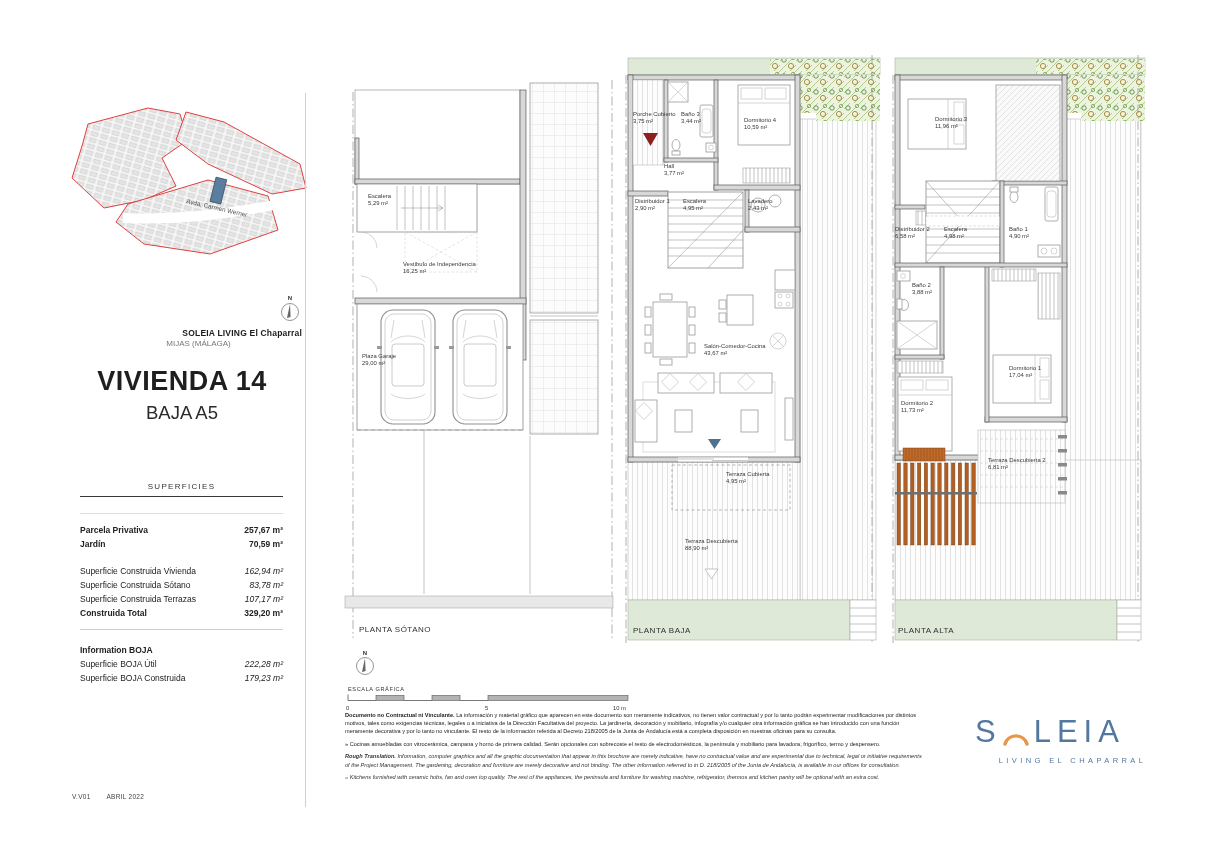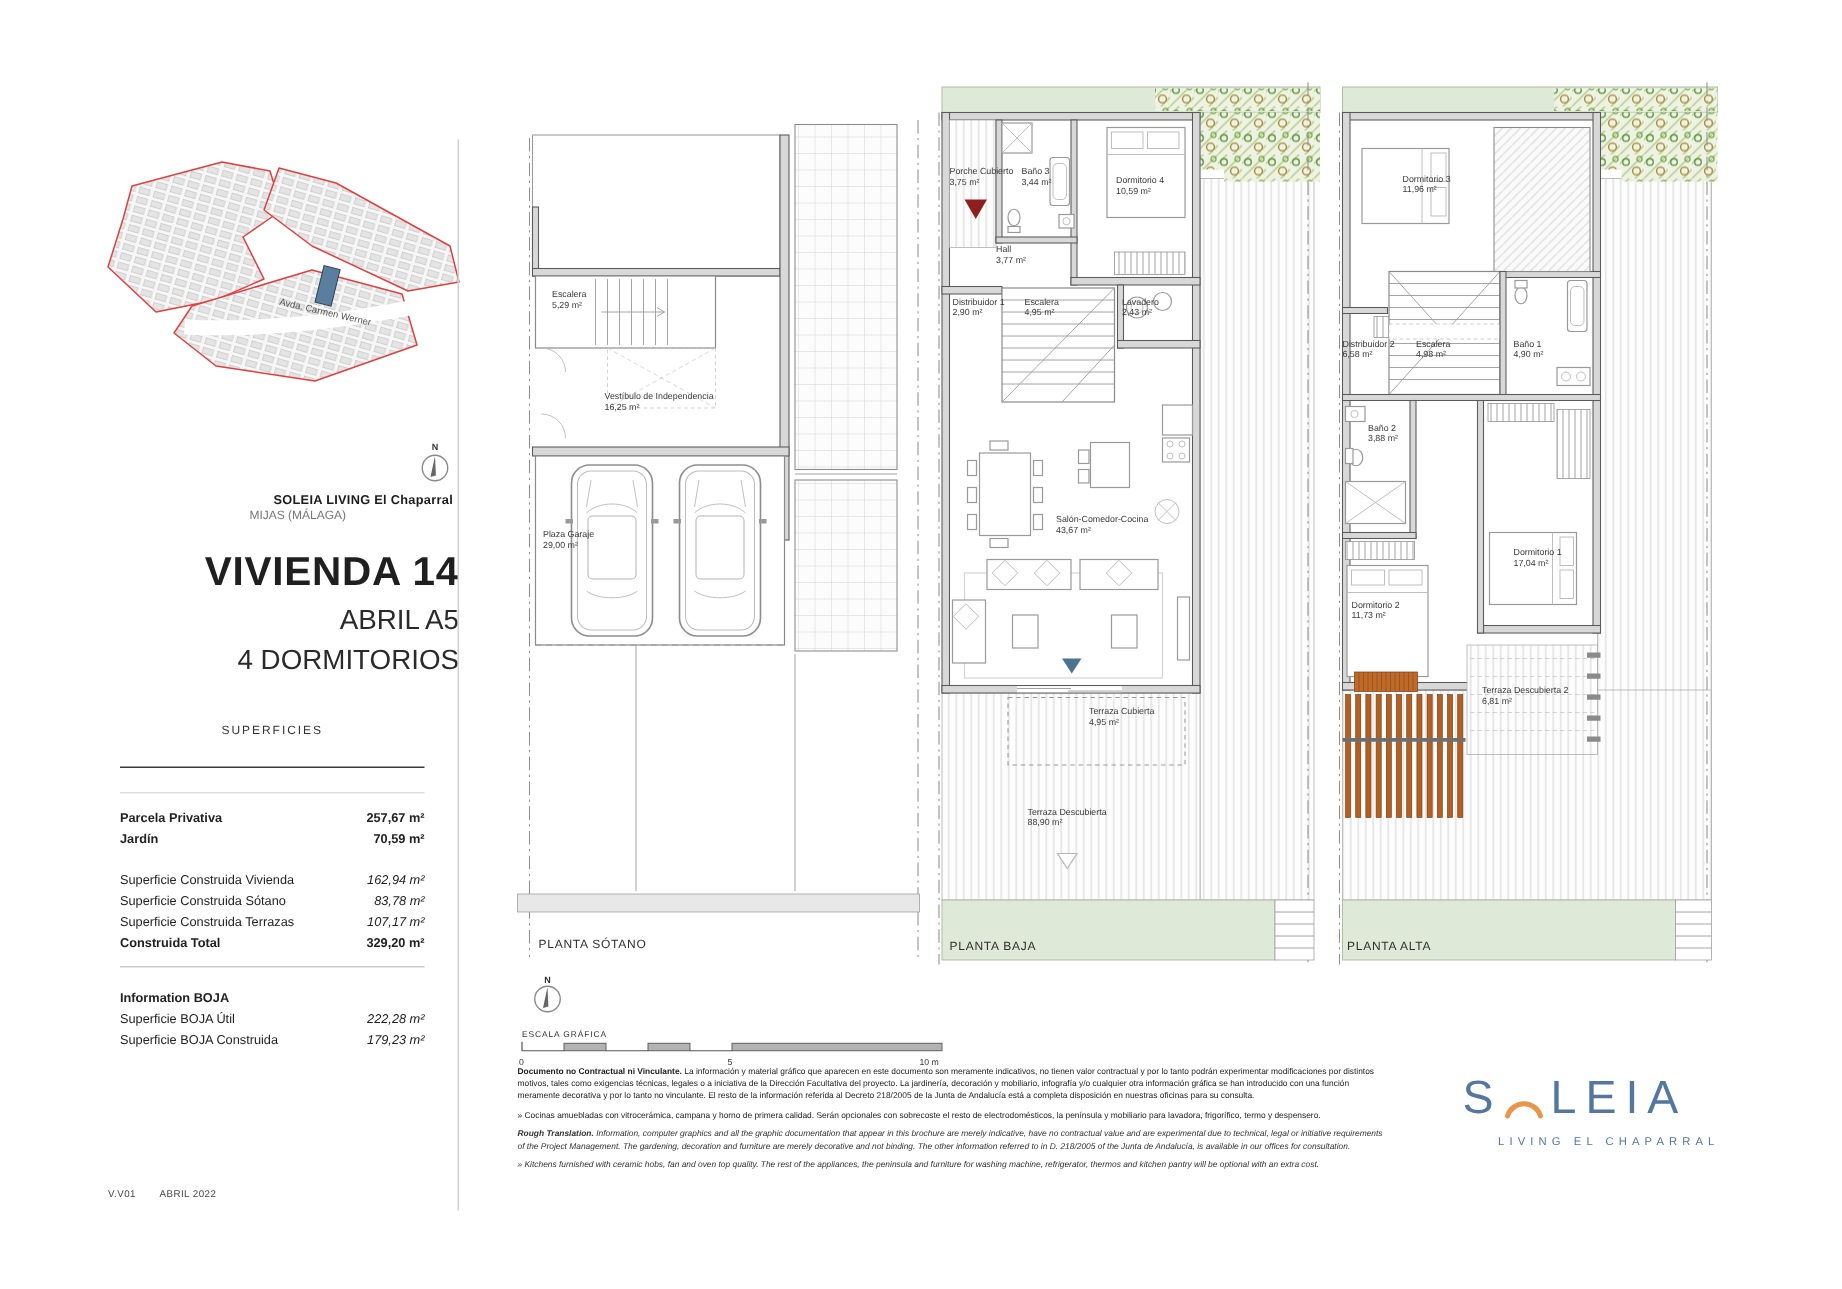--- a/index.html
+++ b/index.html
@@ -6,26 +6,26 @@
   .sheet{position:relative;width:1228px;height:859px;background:#fff;overflow:hidden;
          font-family:"Liberation Sans", sans-serif;color:#222;}
   .divider-v{position:absolute;left:305px;top:93px;width:1px;height:714px;background:#cfcfcf;}
 
   
   .site-plan{position:absolute;left:58px;top:100px;}
   .north-box{position:absolute;left:272px;top:293px;}
   .proj{position:absolute;left:95px;top:328px;width:207px;text-align:right;}
   .proj .pname{font-weight:bold;font-size:8.5px;letter-spacing:.2px;color:#1c1c1c;text-align:right;}
   .proj .ploc{font-size:8px;color:#777;margin-top:1px;text-align:center;}
-  .titleblock{position:absolute;left:58px;top:366px;width:248px;text-align:right;}
+  .titleblock{position:absolute;left:58px;top:366px;width:248px;text-align:center;}
   .titleblock h1{margin:0;font-size:27px;letter-spacing:.5px;color:#1f1f1f;}
   .titleblock .sub{font-size:18.5px;margin-top:5px;color:#2a2a2a;}
   .surf{position:absolute;left:80px;top:482px;width:203px;}
   .surf-head{text-align:center;font-size:8px;letter-spacing:1.3px;color:#333;
-             border-bottom:1px solid #3a3a3a;padding-bottom:20px;}
+             border-bottom:1px solid #3a3a3a;padding-bottom:5px;}
   .surf-group{margin-top:13px;}
   .surf-group.g1{border-top:1px solid #ddd;padding-top:9px;margin-top:16px;}
   .surf-group.g2{border-bottom:1px solid #ccc;padding-bottom:9px;}
   .srow{display:flex;justify-content:space-between;font-size:8.5px;line-height:1.65;color:#222;}
   .srow.b{font-weight:bold;}
   .srow .ival{font-style:italic;}
   .version{position:absolute;left:72px;top:793px;font-size:6.5px;color:#444;letter-spacing:.3px;}
   .version span{margin-right:14px;}
 
   
@@ -87,22 +87,21 @@
     <path d="M18,11 L15,25 L18.6,24 Z" fill="#666"></path>
   </svg>
 
   <div class="proj">
     <div class="pname">SOLEIA LIVING El Chaparral</div>
     <div class="ploc">MIJAS (MÁLAGA)</div>
   </div>
 
   <div class="titleblock">
     <h1>VIVIENDA 14</h1>
-    <div class="sub">ABRIL A5</div>
-    <div class="sub">4 DORMITORIOS</div>
+    <div class="sub">BAJA A5</div>
   </div>
 
   <div class="surf">
     <div class="surf-head">SUPERFICIES</div>
     <div class="surf-group g1">
       <div class="srow b">
         <span>Parcela Privativa</span>
         <span>257,67 m²</span>
         </div>
       <div class="srow b">

